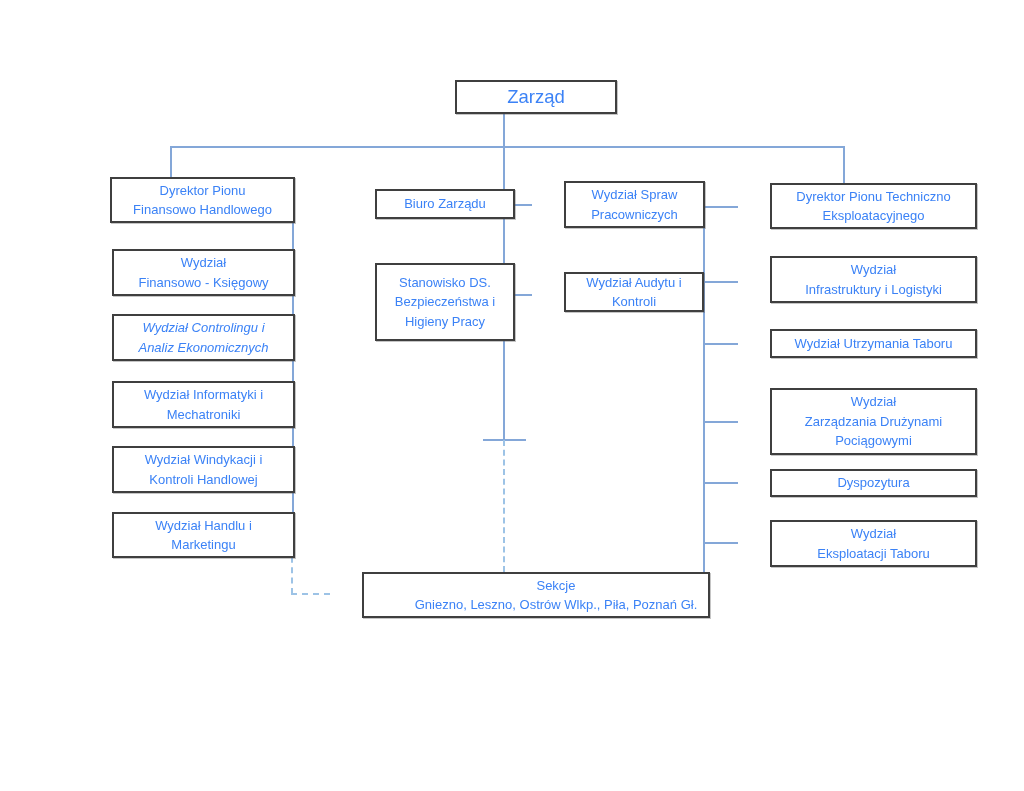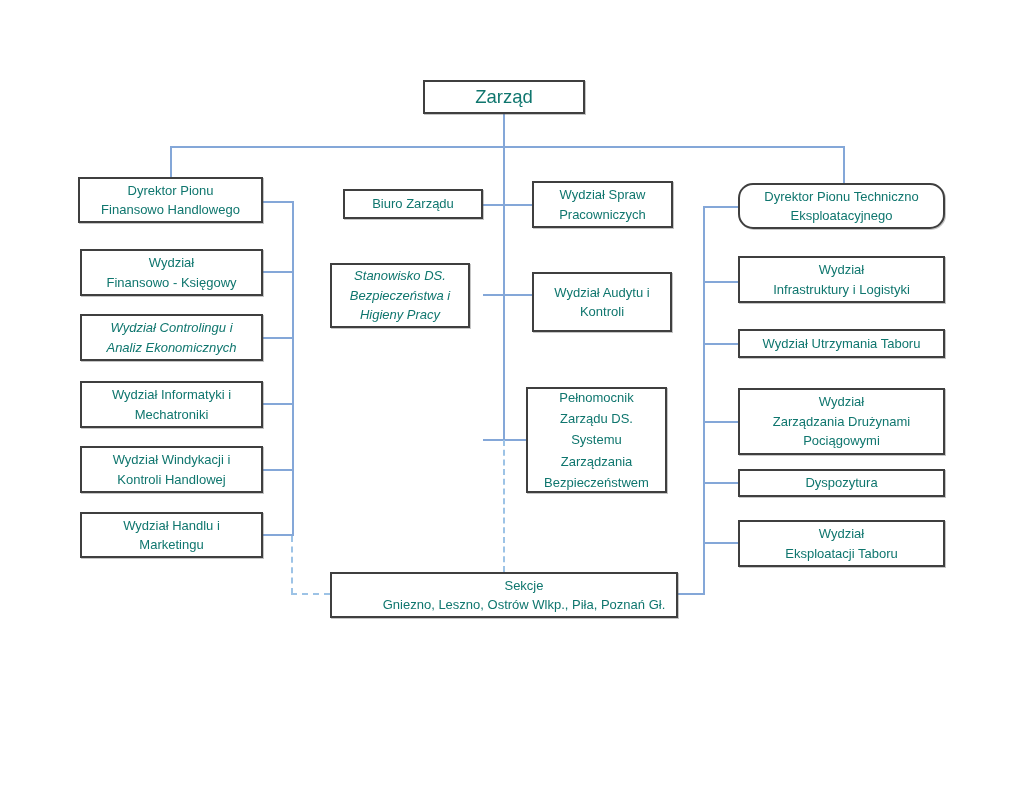--- a/index.html
+++ b/index.html
@@ -10,29 +10,30 @@
     background: #ffffff;
     font-family: "Liberation Sans", "DejaVu Sans", sans-serif;
     overflow: hidden;
   }
   .box {
     position: absolute;
     box-sizing: border-box;
     background: #ffffff;
     border: 2px solid #3f3f3f;
     box-shadow: 1px 1px 0 rgba(90,90,90,0.35);
-    color: #0f766e;
+    color: #3b82f6;
     display: flex;
     align-items: center;
     justify-content: center;
     text-align: center;
     white-space: pre-line;
     font-size: 13px;
     line-height: 1.5;
     z-index: 2;
+    margin-left: 32px;
   }
   .box.title { font-size: 18.5px; }
   .box.small { font-size: 9.5px; line-height: 1.8; }
   .box.roomy { line-height: 1.62; }
   .hline { position: absolute; height: 2px; background: #84a7d8; z-index: 1; }
   .vline { position: absolute; width: 2px; background: #84a7d8; z-index: 1; }
   .hdash { position: absolute; height: 0; border-top: 2px dashed #9dc3e6; z-index: 1; }
   .vdash { position: absolute; width: 0; border-left: 2px dashed #9dc3e6; z-index: 1; }
 </style>
 </head>
@@ -80,35 +81,30 @@
   <div class="box" style="left:80px;top:314px;width:183px;height:47px;font-style:italic;">Wydział Controlingu i
 Analiz Ekonomicznych</div>
   <div class="box" style="left:80px;top:381px;width:183px;height:47px;">Wydział Informatyki i
 Mechatroniki</div>
   <div class="box" style="left:80px;top:446px;width:183px;height:47px;">Wydział Windykacji i
 Kontroli Handlowej</div>
   <div class="box" style="left:80px;top:512px;width:183px;height:46px;">Wydział Handlu i
 Marketingu</div>
 
   <div class="box" style="left:343px;top:189px;width:140px;height:30px;">Biuro Zarządu</div>
-  <div class="box" style="left:330px;top:263px;width:140px;height:65px;font-style:italic;">Stanowisko DS.
+  <div class="box" style="left:343px;top:263px;width:140px;height:78px;">Stanowisko DS.
 Bezpieczeństwa i
 Higieny Pracy</div>
 
   <div class="box" style="left:532px;top:181px;width:141px;height:47px;">Wydział Spraw
 Pracowniczych</div>
-  <div class="box" style="left:532px;top:272px;width:140px;height:60px;">Wydział Audytu i
+  <div class="box" style="left:532px;top:272px;width:140px;height:40px;">Wydział Audytu i
 Kontroli</div>
-  <div class="box roomy" style="left:526px;top:387px;width:141px;height:106px;">Pełnomocnik
-Zarządu DS.
-Systemu
-Zarządzania
-Bezpieczeństwem</div>
 
-  <div class="box" style="left:738px;top:183px;width:207px;height:46px;border-radius:15px;">Dyrektor Pionu Techniczno
+  <div class="box" style="left:738px;top:183px;width:207px;height:46px;">Dyrektor Pionu Techniczno
 Eksploatacyjnego</div>
   <div class="box" style="left:738px;top:256px;width:207px;height:47px;">Wydział
 Infrastruktury i Logistyki</div>
   <div class="box" style="left:738px;top:329px;width:207px;height:29px;">Wydział Utrzymania Taboru</div>
   <div class="box" style="left:738px;top:388px;width:207px;height:67px;">Wydział
 Zarządzania Drużynami
 Pociągowymi</div>
   <div class="box" style="left:738px;top:469px;width:207px;height:28px;">Dyspozytura</div>
   <div class="box" style="left:738px;top:520px;width:207px;height:47px;">Wydział
 Eksploatacji Taboru</div>

